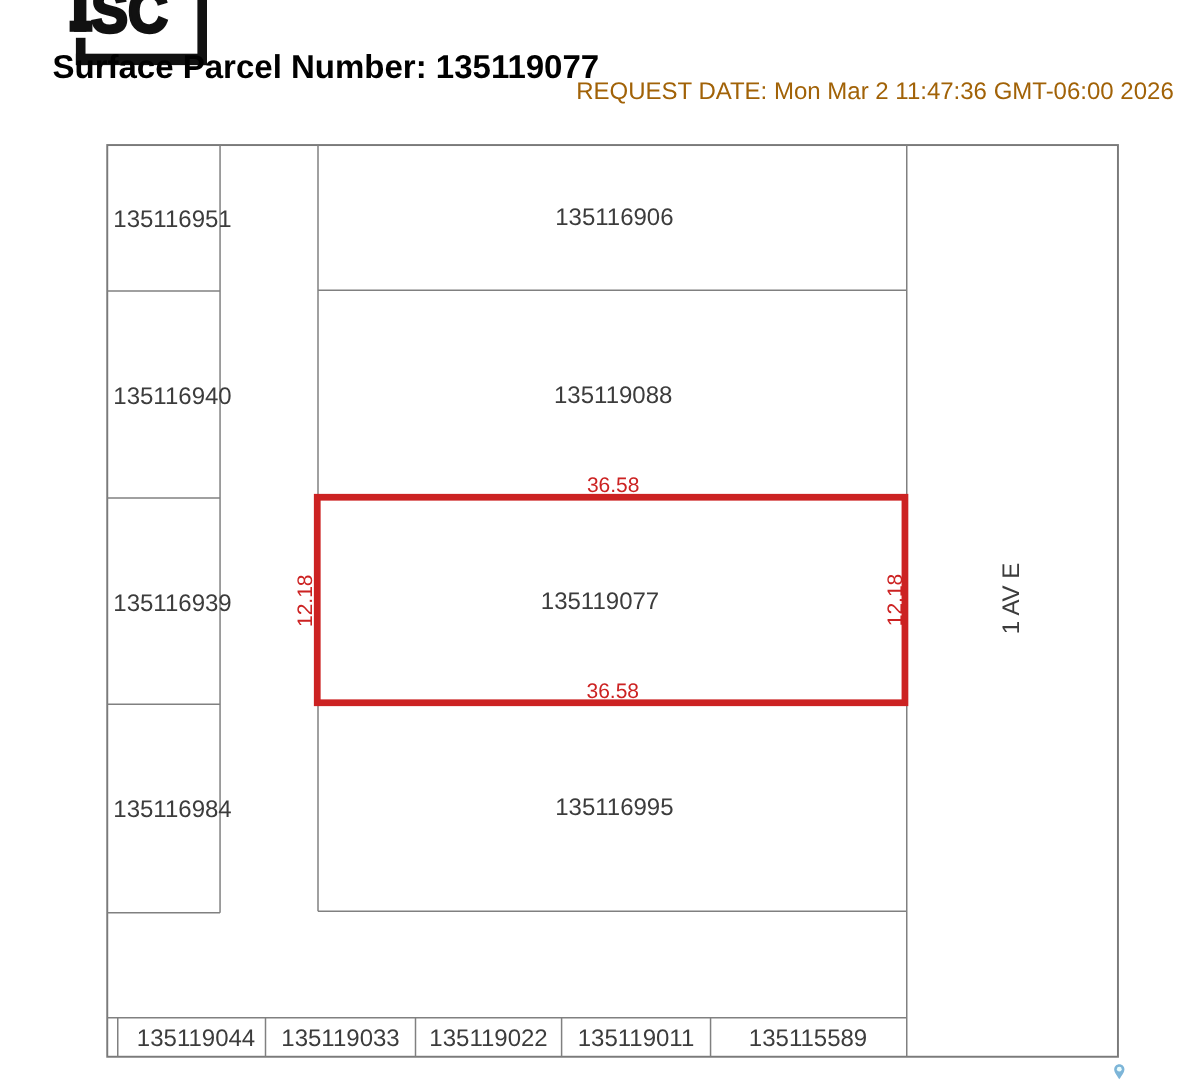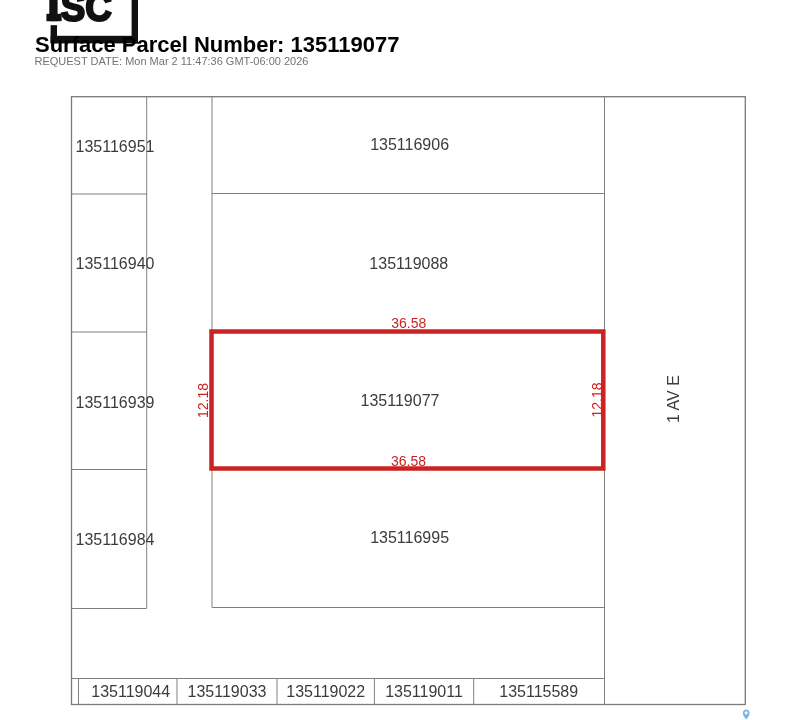--- a/index.html
+++ b/index.html
@@ -16,21 +16,21 @@
     <rect x="46.4" y="13.8" width="15.2" height="7.4" fill="#111"></rect>
     <text x="60.8" y="21.3" font-family="Liberation Sans, sans-serif" font-size="40" font-weight="bold" fill="#111" stroke="#111" stroke-width="2.2" textLength="51" lengthAdjust="spacingAndGlyphs">SC</text>
     <rect x="50.6" y="25.2" width="6.4" height="18.2" fill="#111"></rect>
     <rect x="50.6" y="35.8" width="87.4" height="7.6" fill="#111"></rect>
     <rect x="131.6" y="0" width="6.4" height="43.4" fill="#111"></rect>
   </g>
 </svg>
 
 <div class="abs" style="left:35px;top:34px;width:748px;text-align:left;font-size:22px;font-weight:bold;color:#000;line-height:22px;">Surface&nbsp;Parcel&nbsp;Number:&nbsp;135119077</div>
 
-<div class="abs" style="left:34.5px;top:54.7px;width:748px;text-align:left;font-size:11px;color:#737373;line-height:13.1px;">REQUEST DATE: Mon Mar 2 11:47:36 GMT-06:00 2026</div>
+<div class="abs" style="left:34.5px;top:54.7px;width:748px;text-align:right;font-size:16px;color:#a16207;line-height:13.1px;">REQUEST DATE: Mon Mar 2 11:47:36 GMT-06:00 2026</div>
 
 <svg class="abs" style="left:0;top:0;" width="785" height="720" viewBox="0 0 785 720">
 
   <g stroke="#7a7a7a" stroke-width="1.3" fill="none">
     <rect x="71.5" y="96.7" width="673.8" height="607.8"></rect>
   </g>
 
   <g stroke="#808080" stroke-width="1">
 
     <line x1="146.7" y1="96.7" x2="146.7" y2="608.5"></line>

